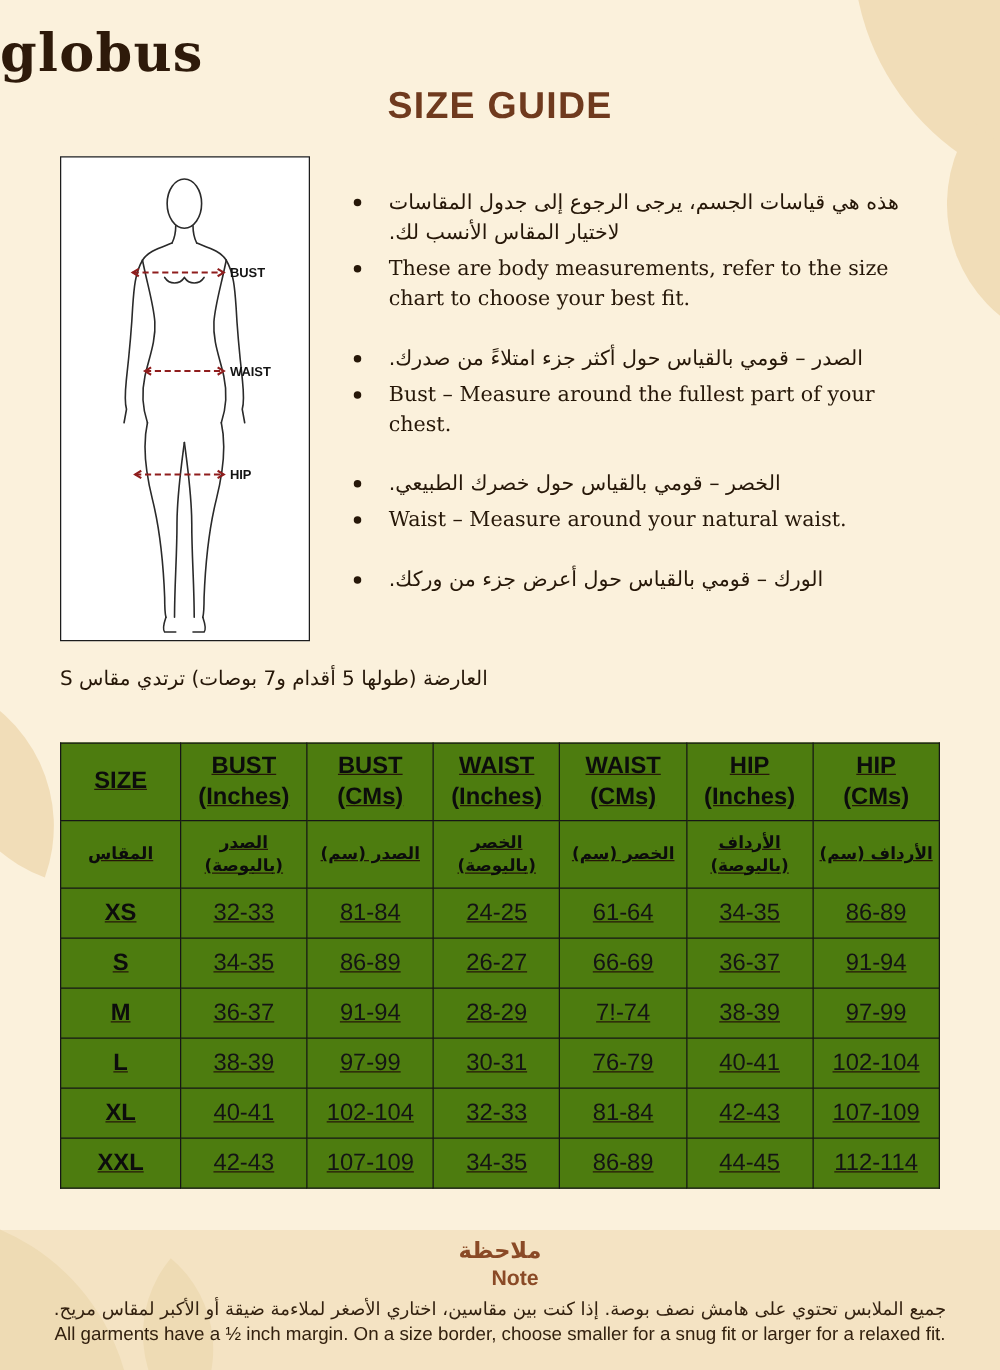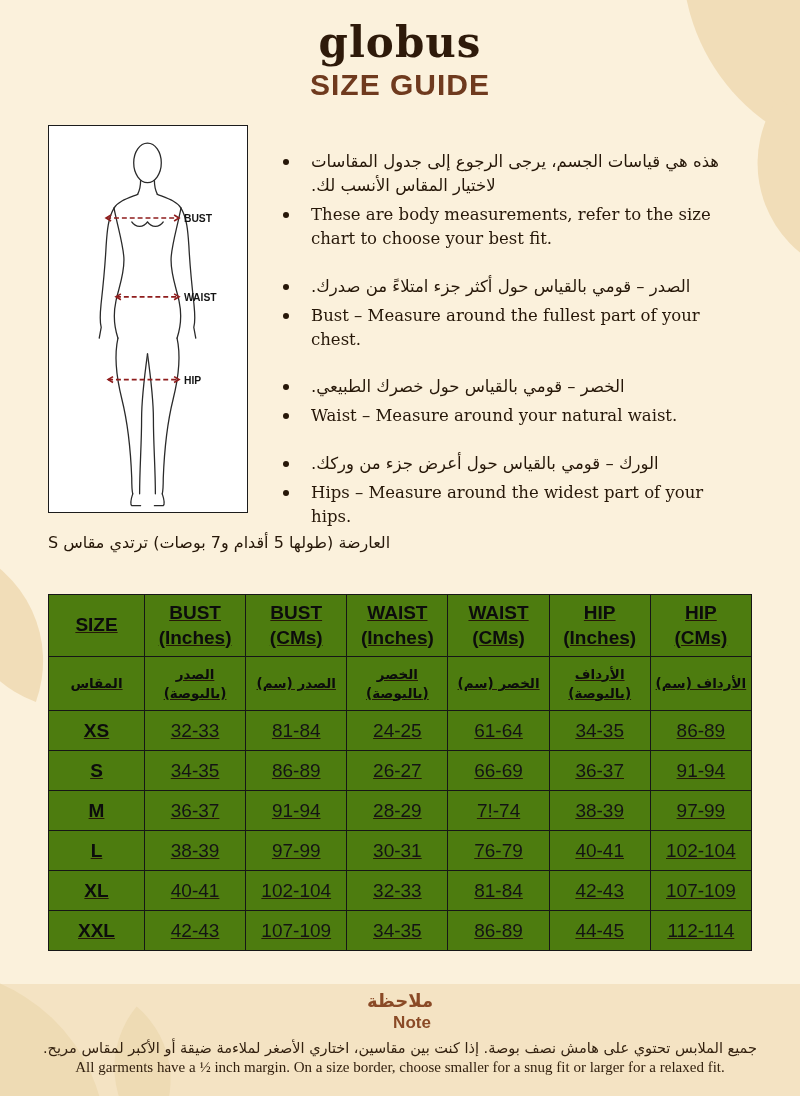--- a/index.html
+++ b/index.html
@@ -11,21 +11,21 @@
   }
   
   .leaf { position:absolute; background:#f1ddb8; border-radius:0 100% 0 100%; }
   .leaf-tr1 { width:200px; height:200px; top:-70px; right:-60px; transform:rotate(15deg); }
   .leaf-tr2 { width:115px; height:115px; top:120px; right:-50px; transform:rotate(35deg); }
   .leaf-l   { width:120px; height:120px; top:565px; left:-60px; transform:rotate(200deg); }
   .leaf-bl1 { width:175px; height:175px; bottom:-65px; left:-55px; transform:rotate(190deg); background:#eedbb4; }
   .leaf-bl2 { width:95px;  height:95px;  bottom:-25px; left:95px;  transform:rotate(220deg); background:#eedbb4; }
   
   .logo {
-    position:relative; text-align:center; padding-top:20px;
+    position:relative; text-align:left; padding-top:20px;
     font-family:"DejaVu Serif", serif; font-weight:bold; font-size:42px;
     letter-spacing:1px; color:#2e1a0a; line-height:1.1;
   }
   .title {
     position:relative; text-align:center; margin-top:2px;
     font-family:"Liberation Sans", sans-serif; font-weight:bold; font-size:30px;
     letter-spacing:1px; color:#6f3a1e;
   }
   
   .figure-box {
@@ -56,21 +56,21 @@
   .size-table tr.h-en th { font-size:19px; font-weight:bold; white-space:pre-line; height:62px; line-height:1.3; color:#0c0c0c; }
   .size-table tr.h-ar th { font-family:"DejaVu Sans", sans-serif; font-size:13.5px; font-weight:bold; white-space:pre-line; height:54px; line-height:1.4; color:#0c0c0c; }
   .size-table td { font-size:19px; height:40px; color:#141414; }
   .size-table td.size-cell { font-weight:bold; color:#0c0c0c; }
   
   .band { position:absolute; left:0; top:984px; width:800px; height:112px; background:#f4e3c3; }
   .note-section { position:absolute; left:0; top:990px; width:800px; text-align:center; }
   .note-h-ar { font-family:"DejaVu Sans", sans-serif; font-weight:bold; font-size:18px; color:#8a4a26; }
   .note-h-en { font-family:"Liberation Sans", sans-serif; font-weight:bold; font-size:17px; color:#8a4a26; margin-top:2px;margin-left:24px; }
   .note-ar { font-family:"DejaVu Sans", sans-serif; font-size:14.5px; margin-top:7px; color:#33210f; direction:rtl; }
-  .note-en { font-family:Liberation Serif, serif; font-size:15px; margin-top:3px; color:#33210f; }
+  .note-en { font-family:Liberation Sans, sans-serif; font-size:15px; margin-top:3px; color:#33210f; }
 </style>
 </head>
 <body>
 
 <div class="page">
 
   <div class="band"></div>
   <div class="leaf leaf-tr1"></div>
   <div class="leaf leaf-tr2"></div>
   <div class="leaf leaf-l"></div>
@@ -144,24 +144,20 @@
       <div class="inst-line">
         <span class="dot"></span>
         <div class="en">Waist – Measure around your natural waist.</div>
       </div>
     </div>
     <div class="inst-group">
       <div class="inst-line">
         <span class="dot"></span>
         <div class="ar" dir="rtl">الورك – قومي بالقياس حول أعرض جزء من وركك.</div>
       </div>
-      <div class="inst-line">
-        <span class="dot"></span>
-        <div class="en">Hips – Measure around the widest part of your hips.</div>
-      </div>
     </div>
   </div>
 
   <div class="model-note">
     <div class="ar" dir="rtl">العارضة (طولها 5 أقدام و7 بوصات) ترتدي مقاس S</div>
   </div>
 
   <table class="size-table">
     <colgroup>
       <col style="width:96px">

